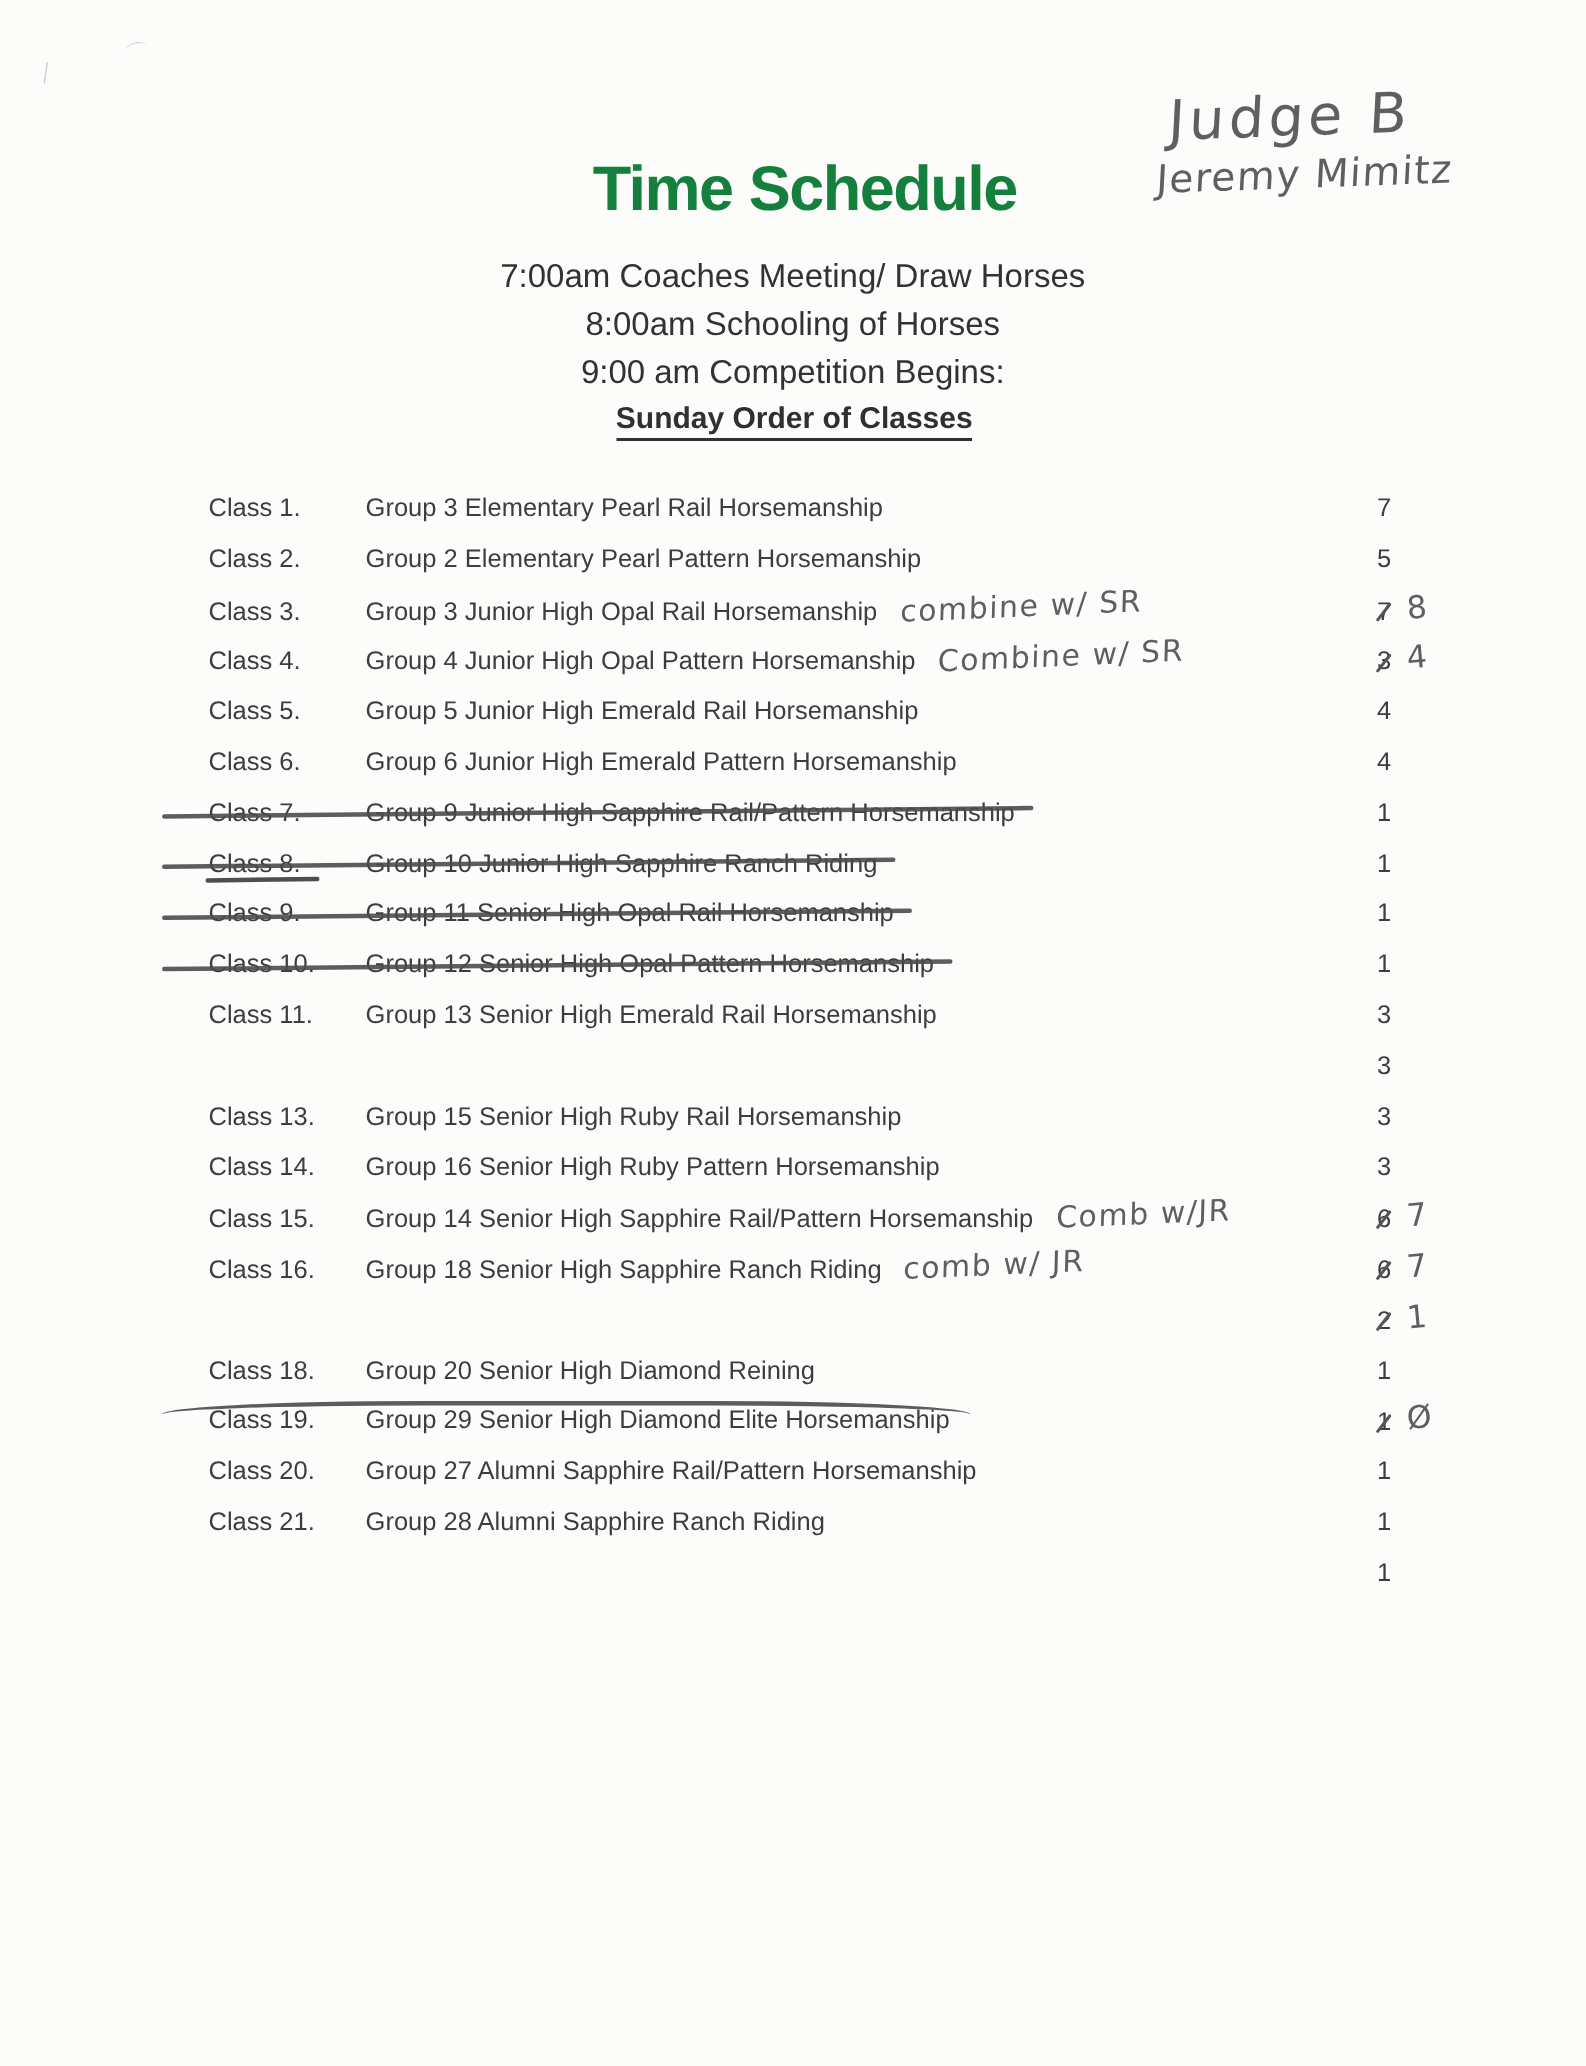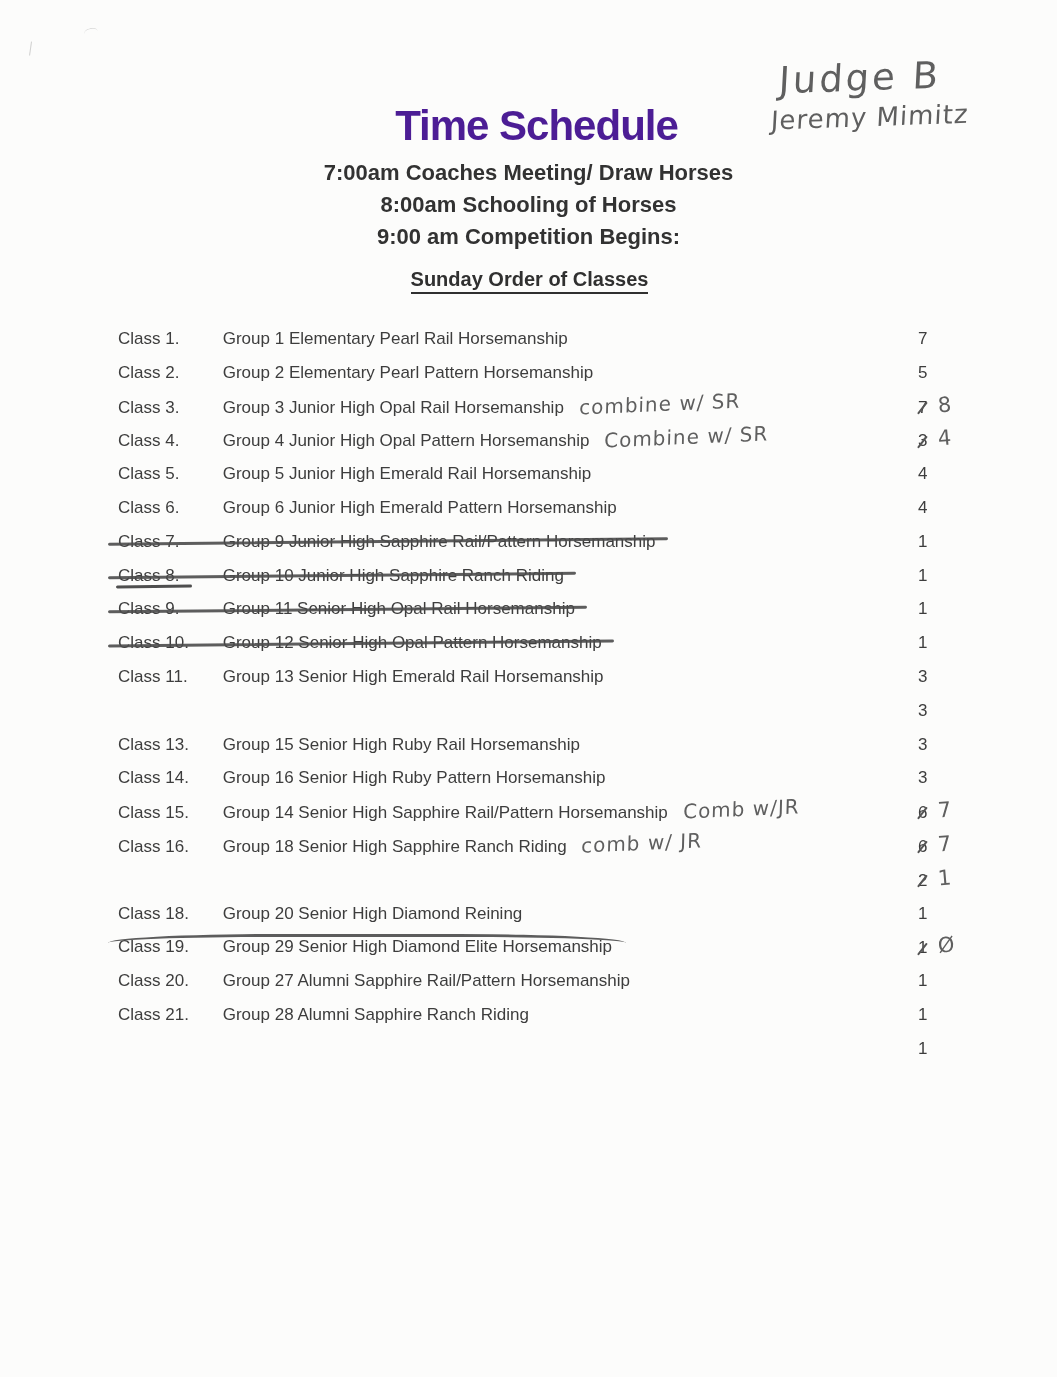--- a/index.html
+++ b/index.html
@@ -9,25 +9,25 @@
     font-family: "Liberation Sans", sans-serif;
     color: #3d3d3d;
     position: relative;
     overflow: hidden;
   }
   .page { position: absolute; inset: 0; background: #fcfcfb; }
 
   
   .header { position: absolute; top: 102px; left: 0; width: 100%; text-align: center; }
   .title {
-    font-size: 42px; font-weight: bold; color: #4c1d95;
-    letter-spacing: -1px; margin-bottom: 7px; padding-left: 16px;
+    font-size: 42px; font-weight: bold; color: #15803d;
+    letter-spacing: -1px; margin-bottom: 18px; padding-left: 16px;
   }
   .sched-line {
-    font-size: 22px; font-weight: bold; color: #323232;
+    font-size: 22px; font-weight: normal; color: #323232;
     line-height: 32px;
   }
   .section-header-wrap { position: absolute; top: 268px; left: 1px; width: 100%; text-align: center; }
   .section-header {
     display: inline-block;
     font-size: 20px; font-weight: bold; color: #303030;
     border-bottom: 2.5px solid #303030; padding-bottom: 1px;
   }
 
   
@@ -41,21 +41,21 @@
     transform: rotate(-2deg) skewX(-5deg);
     line-height: 1.1;
   }
   .judge-line1 { font-size: 37px; letter-spacing: 3px; }
   .judge-line2 { font-size: 26px; letter-spacing: 1px; margin-top: 4px; margin-left: -6px; }
 
   
   .class-list { position: absolute; top: 322px; left: 0; width: 100%; }
   .row { position: relative; height: 33.8px; line-height: 33.8px; font-size: 17px; }
   .row-text { position: absolute; left: 118px; top: 0; white-space: nowrap; }
-  .class-label { display: inline-block; width: 100px; }
+  .class-label { display: inline-block; width: 100px; margin-left: 21px; }
   .class-label.underlined { position: relative; }
   .class-label.underlined::after {
     content: ''; position: absolute; left: -2px; right: 26px; bottom: 5px;
     height: 2.5px; background: #4e4e4e; transform: rotate(-0.8deg); border-radius: 2px;
   }
   .note {
     display: inline-block; margin-left: 10px;
     font-size: 20px; letter-spacing: 1px;
     transform: rotate(-2.5deg) skewX(-4deg) translateY(-2px);
   }
@@ -111,21 +111,21 @@
   </div>
 
   <div class="section-header-wrap">
     <span class="section-header">Sunday Order of Classes</span>
   </div>
 
   <div class="class-list">
   <div class="row">
     <span class="row-text">
       <span class="class-label">Class 1.</span>
-      <span class="desc">Group 1 Elementary Pearl Rail Horsemanship</span>
+      <span class="desc">Group 3 Elementary Pearl Rail Horsemanship</span>
       
     </span>
     <span class="count">
       <span class="count-printed">7</span>
       
     </span>
   </div>
 
   <div class="row">
     <span class="row-text">

